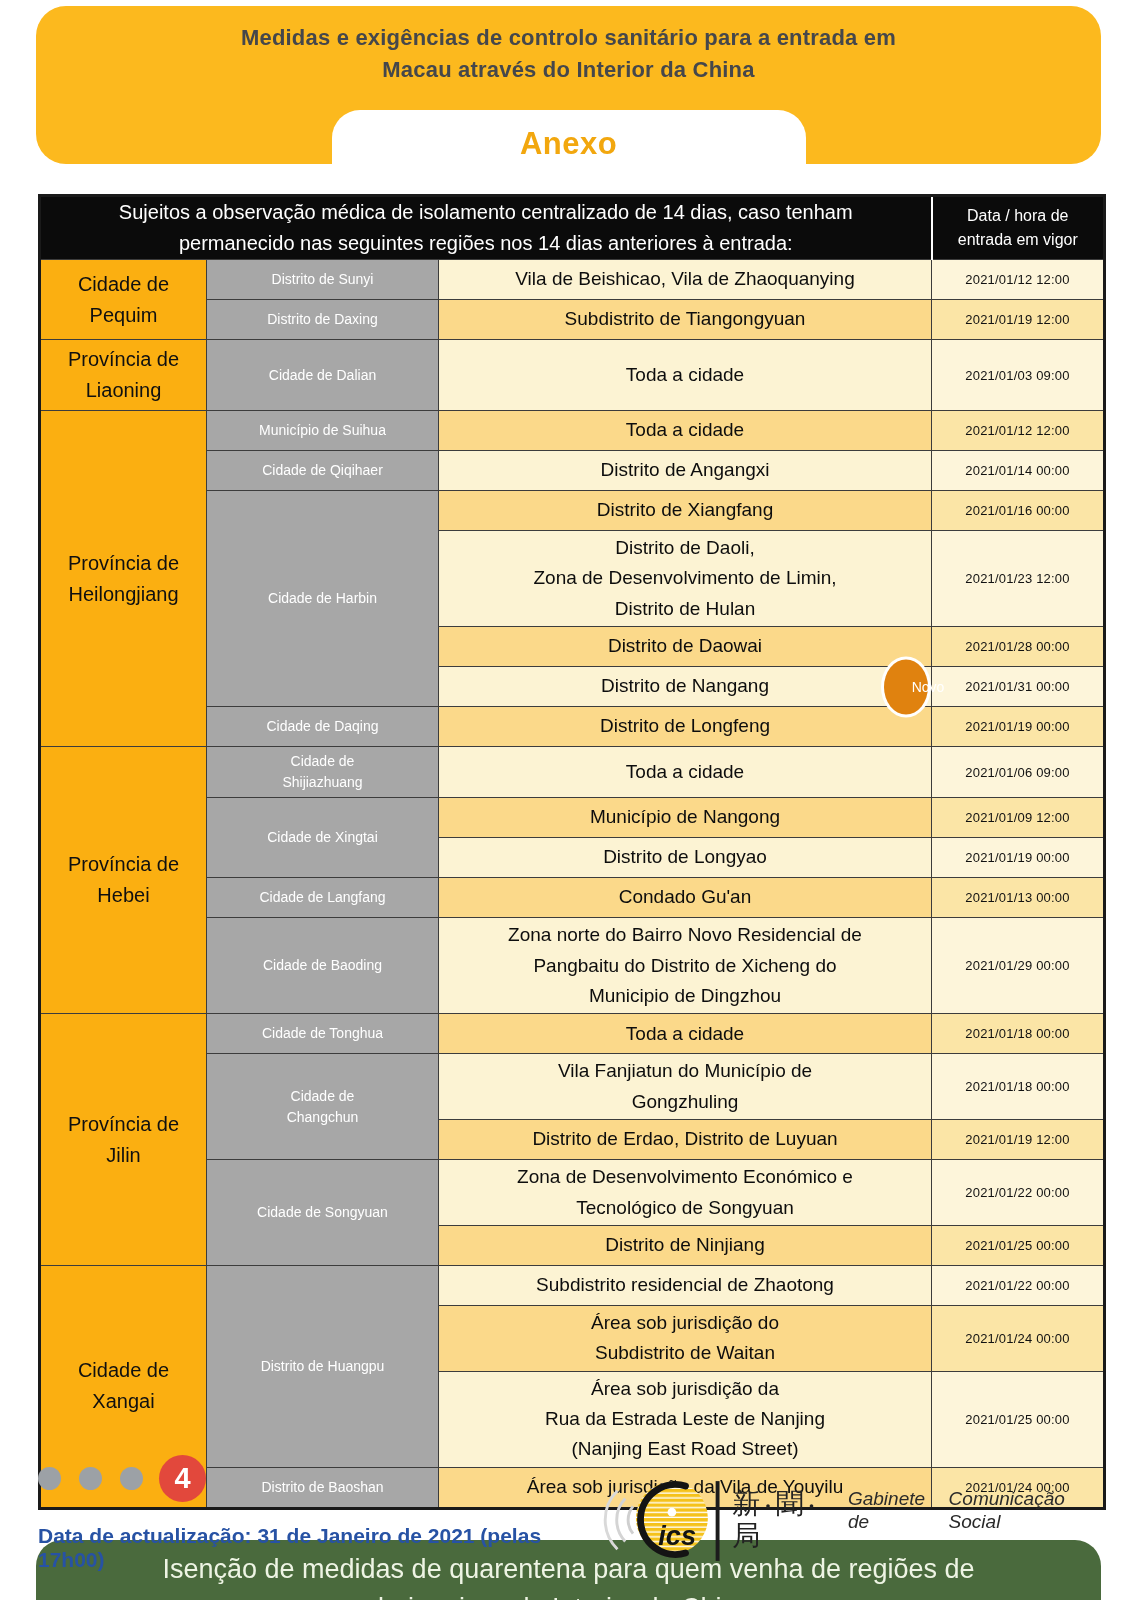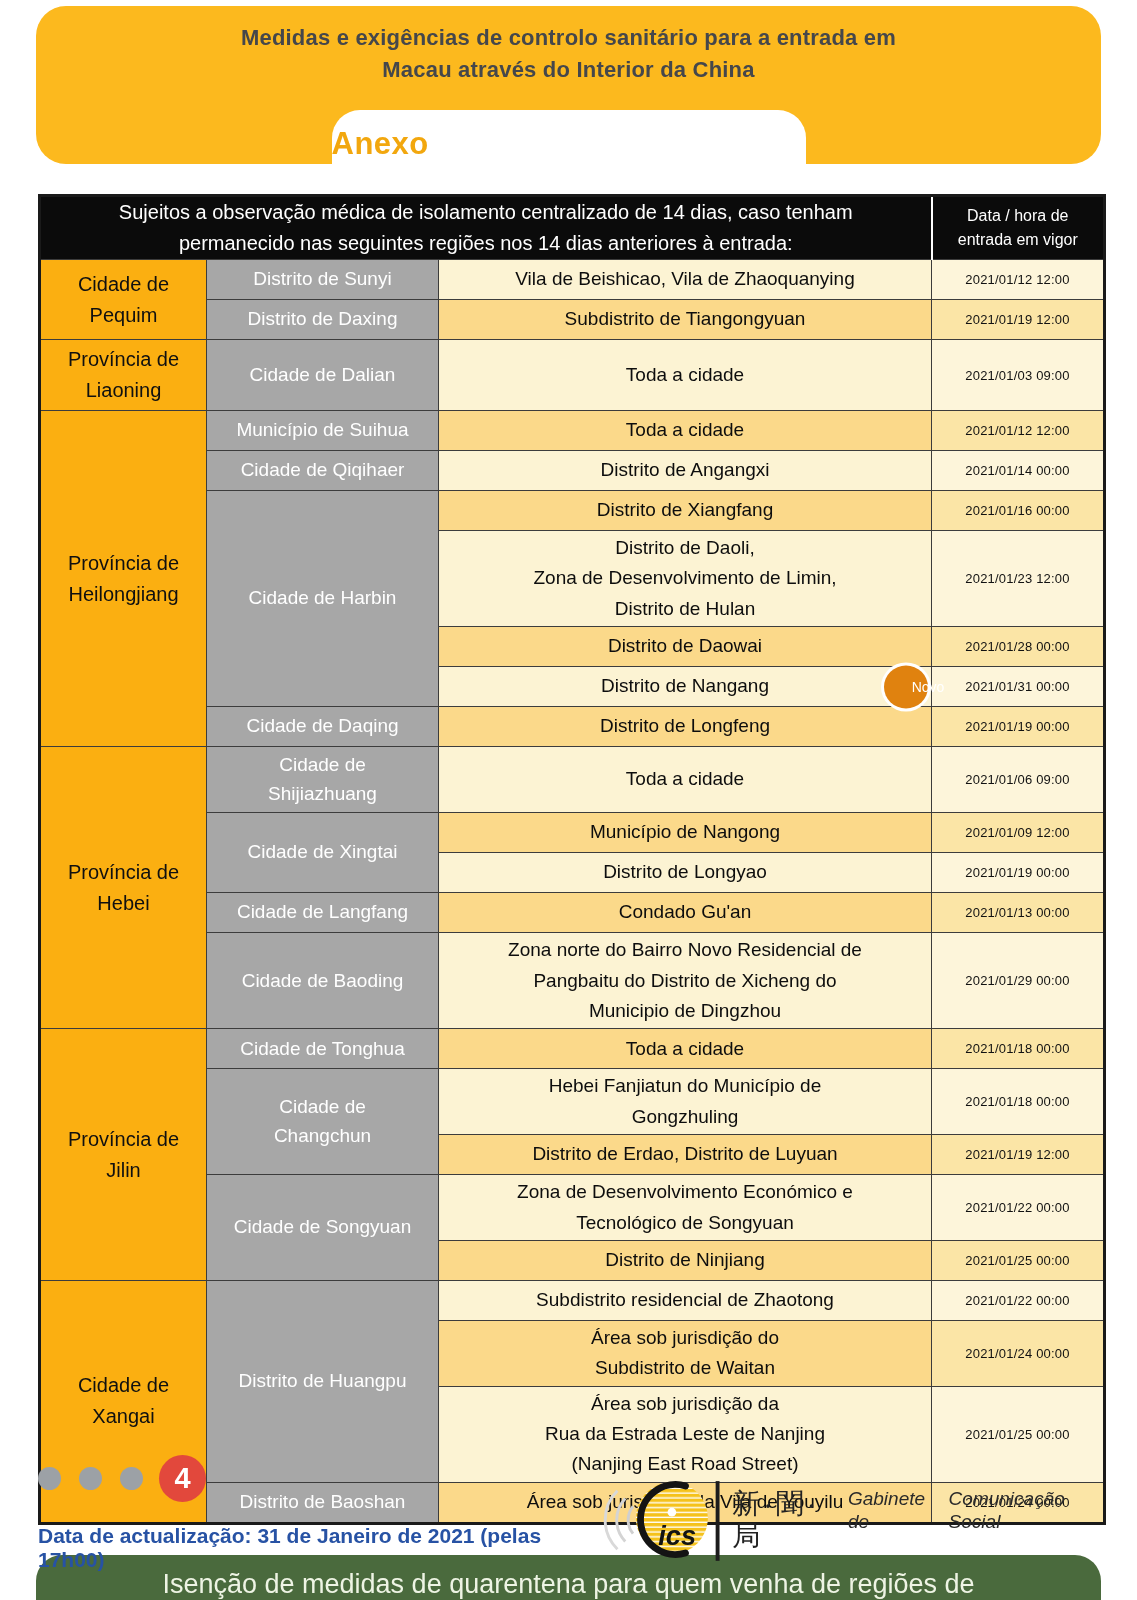--- a/index.html
+++ b/index.html
@@ -24,21 +24,21 @@
     margin-top:16px;
     font-size:22px; line-height:1.45; font-weight:bold;
     color:#45474B; text-align:center;
     letter-spacing:0.2px;
   }
   .anexo-tab {
     position:absolute; left:50%; bottom:-14px; transform:translateX(-50%);
     width:474px; height:68px;
     background:#ffffff;
     border-radius:28px 28px 0 0;
-    display:flex; align-items:center; 
+    display:flex; align-items:center; justify-content:center;
   }
   .anexo-label { font-size:31px; font-weight:bold; color:#F2A70E; letter-spacing:0.5px; }
 
   
   .table-wrap { margin:30px 34px 0 38px; }
   table.qtable {
     border-collapse:collapse; table-layout:fixed; width:1065px;
     border:3px solid #1a1a1a;
   }
   table.qtable th, table.qtable td {
@@ -51,36 +51,36 @@
   }
   th.head-main { font-size:20px; line-height:1.55; }
   th.head-date { font-size:16px; line-height:1.5; border-left:2.5px solid #ffffff !important; }
 
   td.province-cell {
     background:#FBAF11; color:#101010;
     font-size:20px; line-height:1.55; padding:4px 6px;
   }
   td.city-cell {
     background:#A7A7A7; color:#ffffff;
-    font-size:19px; line-height:1.5; padding:4px 18px;margin-left:40px;
+    font-size:14px; line-height:1.5; padding:4px 18px;margin-left:40px;
   }
   td.region-cell {
     color:#0d0d0d; font-size:19px; line-height:1.6; padding:2px 8px;
     position:relative;
   }
   td.date-cell { color:#111111; font-size:13px; padding:12px 4px; letter-spacing:0.2px; }
 
   td.region-cell.shade-light { background:#FCF3D3; }
   td.region-cell.shade-dark  { background:#FBD98A; }
   td.date-cell.shade-light   { background:#FDF5DA; }
   td.date-cell.shade-dark    { background:#FBE5A6; }
 
   .novo-badge {
     position:absolute; right:3px; top:50%; transform:translateY(-50%);
-    width:43px; height:43px; border-radius:50%;
+    width:43px; height:55px; border-radius:50%;
     background:#E0820F; color:#ffffff;
     font-size:14px; display:flex; align-items:center; justify-content:center;
     box-shadow:0 0 0 3px #ffffff; z-index:4;padding-left:44px;
   }
 
   
   .exemption {
     margin:30px 36px 0 36px;
     min-height:96px;
     background:#4A6A3D;
@@ -229,21 +229,21 @@
         <tr>
           <td rowspan="5" class="province-cell pre">Província de
 Jilin</td>
           <td rowspan="1" class="city-cell pre">Cidade de Tonghua</td>
           <td class="region-cell pre shade-dark">Toda a cidade</td>
           <td class="date-cell shade-dark">2021/01/18 00:00</td>
         </tr>
         <tr>
           <td rowspan="2" class="city-cell pre">Cidade de
 Changchun</td>
-          <td class="region-cell pre shade-light">Hebei Fanjiatun do Município de
+          <td class="region-cell pre shade-light">Vila Fanjiatun do Município de
 Gongzhuling</td>
           <td class="date-cell shade-light">2021/01/18 00:00</td>
         </tr>
         <tr>
           <td class="region-cell pre shade-dark">Distrito de Erdao, Distrito de Luyuan</td>
           <td class="date-cell shade-dark">2021/01/19 12:00</td>
         </tr>
         <tr>
           <td rowspan="2" class="city-cell pre">Cidade de Songyuan</td>
           <td class="region-cell pre shade-light">Zona de Desenvolvimento Económico e

